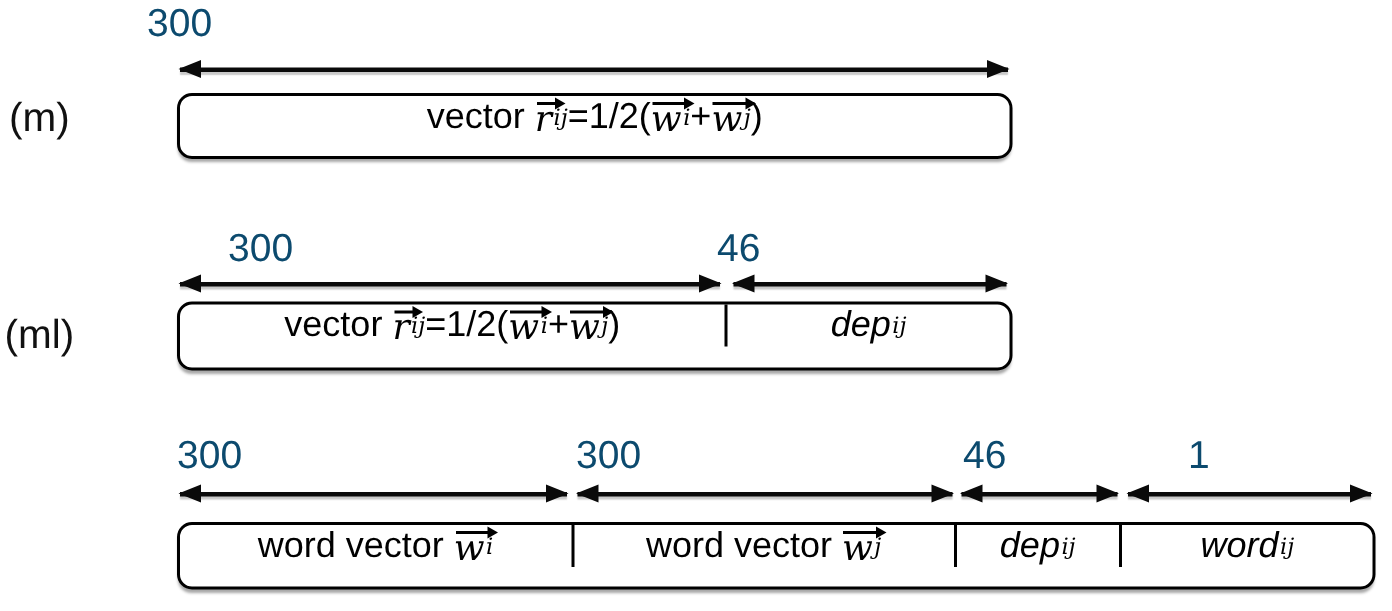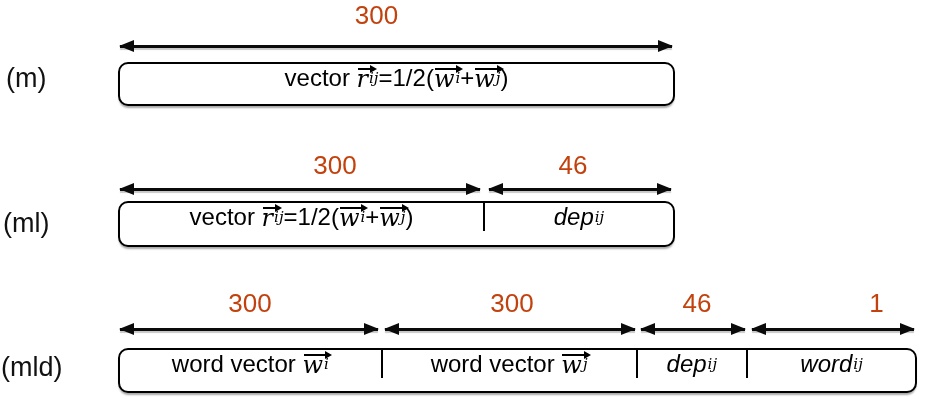--- a/index.html
+++ b/index.html
@@ -20,22 +20,22 @@
     line-height: 32px;
     color: #111;
   }
 
   
   .dim {
     position: absolute;
     font-size: 26px;
     line-height: 30px;
     height: 30px;
-    text-align: center;
-    color: #c2410c;
+    text-align: left;
+    color: #0c4a6e;
   }
 
   
   .arrow {
     position: absolute;
     height: 3px;
     background: #0a0a0a;
     box-shadow: 0 2px 1px rgba(0,0,0,0.22);
   }
   .arrow::before, .arrow::after {
@@ -129,21 +129,20 @@
   <div class="dim" style="left:478px; top:150px; width:190px;">46</div>
 
   <div class="arrow" style="left:120px; top:188px; width:360px;"></div>
   <div class="arrow" style="left:489px; top:188px; width:182px;"></div>
 
   <div class="box" style="left:118px; top:201px; width:557px; height:46px;">
     <div class="cell" style="flex:367"><span>vector </span><span class="vec"><span>r</span></span><sub>ij</sub><span>=1/2(</span><span class="vec"><span>w</span></span><sub>i</sub><span>+</span><span class="vec"><span>w</span></span><sub>j</sub><span>)</span></div>
     <div class="cell" style="flex:190"><span class="ivar">dep</span><sub>ij</sub></div>
   </div>
 
-  <div class="rlabel" style="left:1px; top:351px;">(mld)</div>
 
   <div class="dim" style="left:118px; top:288px; width:264px;">300</div>
   <div class="dim" style="left:384px; top:288px; width:256px;">300</div>
   <div class="dim" style="left:642px; top:288px; width:110px;">46</div>
   <div class="dim" style="left:792px; top:288px; width:169px;">1</div>
 
   <div class="arrow" style="left:120px; top:328px; width:258px;"></div>
   <div class="arrow" style="left:385px; top:328px; width:250px;"></div>
   <div class="arrow" style="left:641px; top:328px; width:104px;"></div>
   <div class="arrow" style="left:752px; top:328px; width:162px;"></div>

